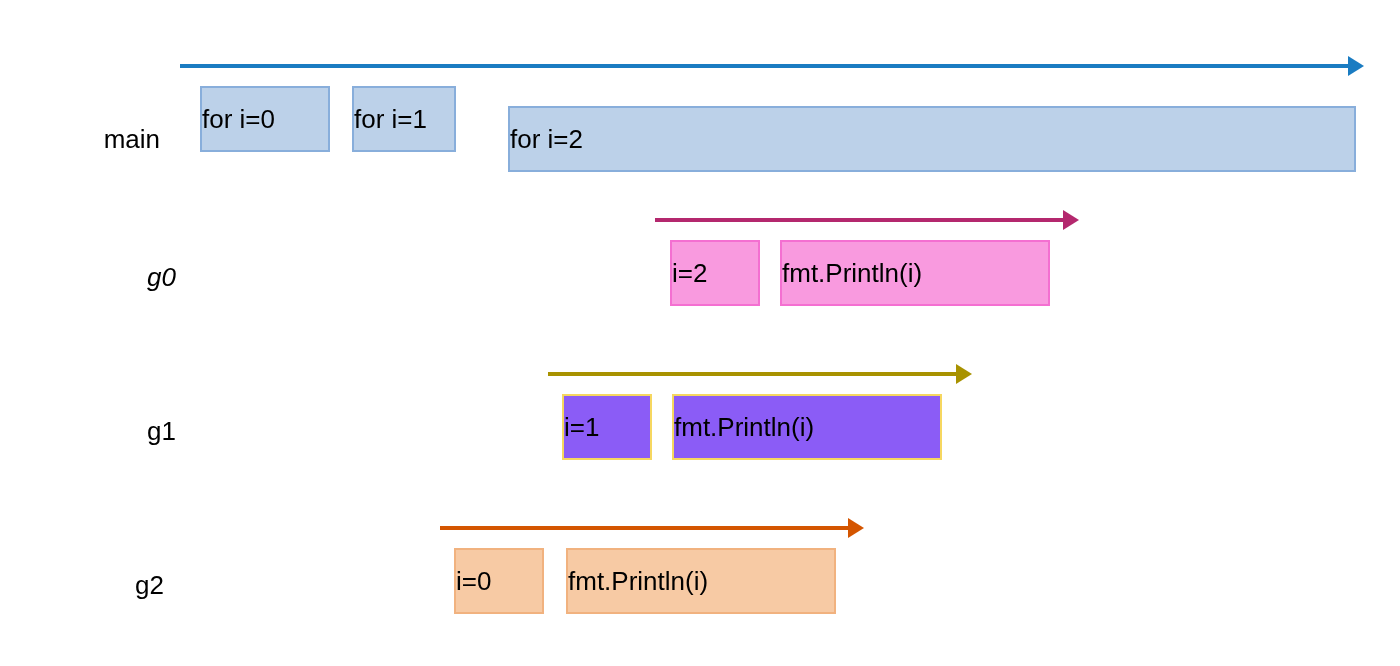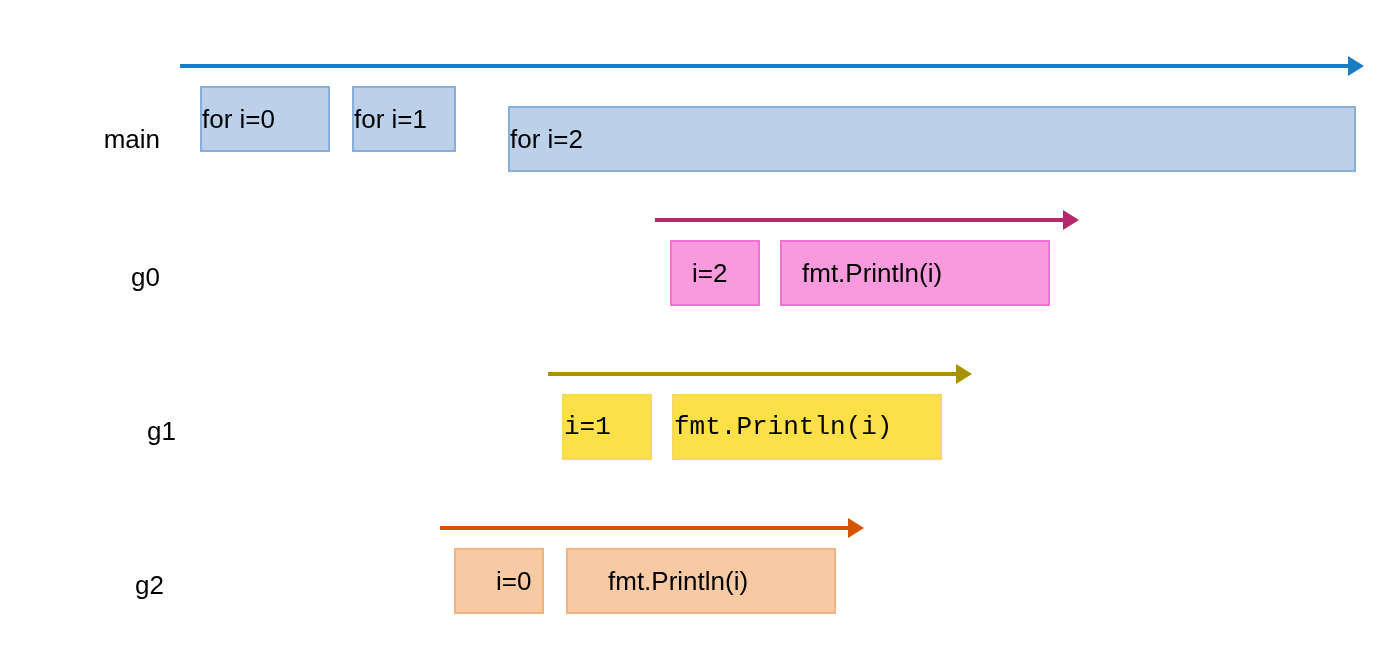--- a/index.html
+++ b/index.html
@@ -45,31 +45,31 @@
     border: 2px solid;
     box-sizing: border-box;
   }
 
   
   .blue-box   { background: #bcd1e9; border-color: #88aedb; }
   .blue-line  { background: #1a7cc2; }
   .blue-head  { border-left-color: #1a7cc2; }
 
   
-  .pink-box   { background: #f99adf; border-color: #f46fd1; padding-left: 20px; }
+  .pink-box   { background: #f99adf; border-color: #f46fd1; }
   .pink-line  { background: #b4286e; }
   .pink-head  { border-left-color: #b4286e; }
 
   
-  .yellow-box { background: #fde047; border-color: #f6d760; font-family: Liberation Mono, monospace; }
+  .yellow-box { background: #8b5cf6; border-color: #f6d760; }
   .yellow-line{ background: #a89200; }
   .yellow-head{ border-left-color: #a89200; }
 
   
-  .orange-box { background: #f7caa4; border-color: #f1b27f; padding-left: 40px; }
+  .orange-box { background: #f7caa4; border-color: #f1b27f; }
   .orange-line{ background: #d45500; }
   .orange-head{ border-left-color: #d45500; }
 
 </style>
 </head>
 <body>
 
 <div class="row-label" style="left:0; top:124px; width:160px;">main</div>
 
 <div class="arrow" style="left:180px; top:64px; width:1180px;">
@@ -82,21 +82,21 @@
 </div>
 
 <div class="box blue-box" style="left:352px; top:86px; width:104px; height:66px;">
   <span>for i=1</span>
 </div>
 
 <div class="box blue-box" style="left:508px; top:86px; width:848px; height:66px;margin-top:20px;">
   <span>for i=2</span>
 </div>
 
-<div class="row-label" style="left:0; top:262px; width:160px;">g0</div>
+<div class="row-label" style="left:16px; top:262px; width:160px;font-style:italic;">g0</div>
 
 <div class="arrow" style="left:655px; top:218px; width:420px;">
   <div class="arrow-line pink-line"></div>
   <div class="arrow-head pink-head"></div>
 </div>
 
 <div class="box pink-box" style="left:670px; top:240px; width:90px; height:66px;">
   <span>i=2</span>
 </div>
 

